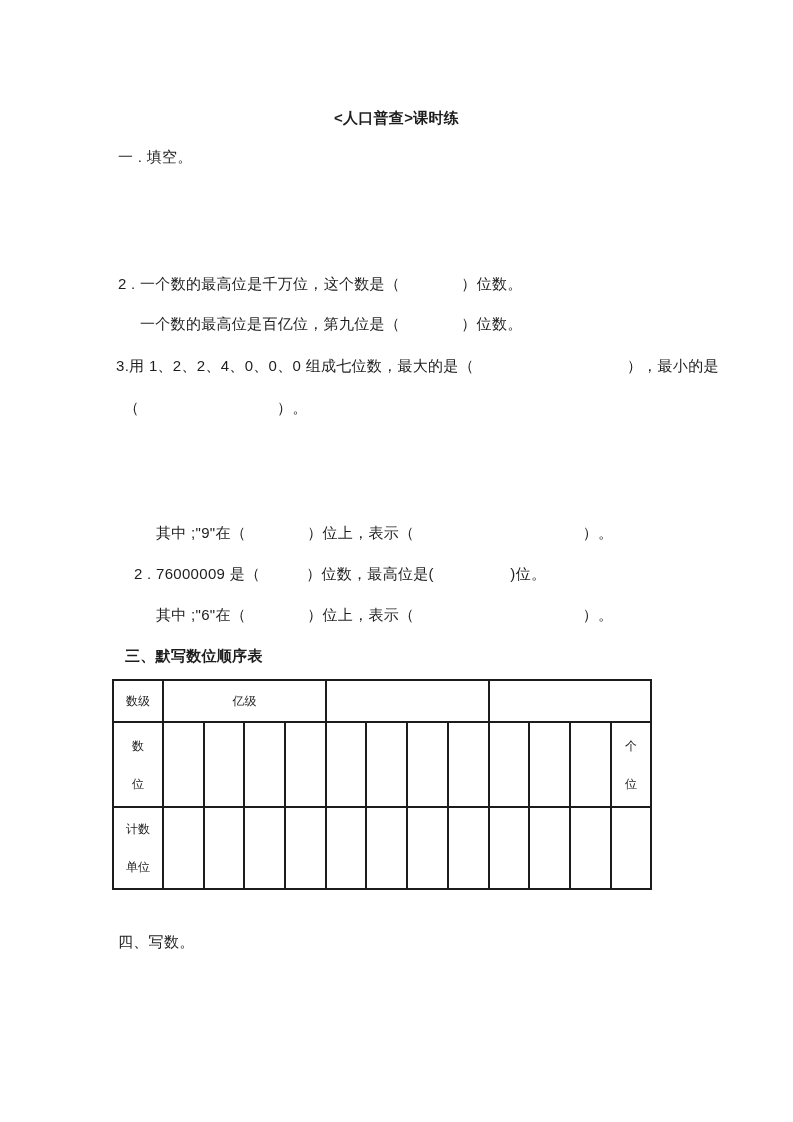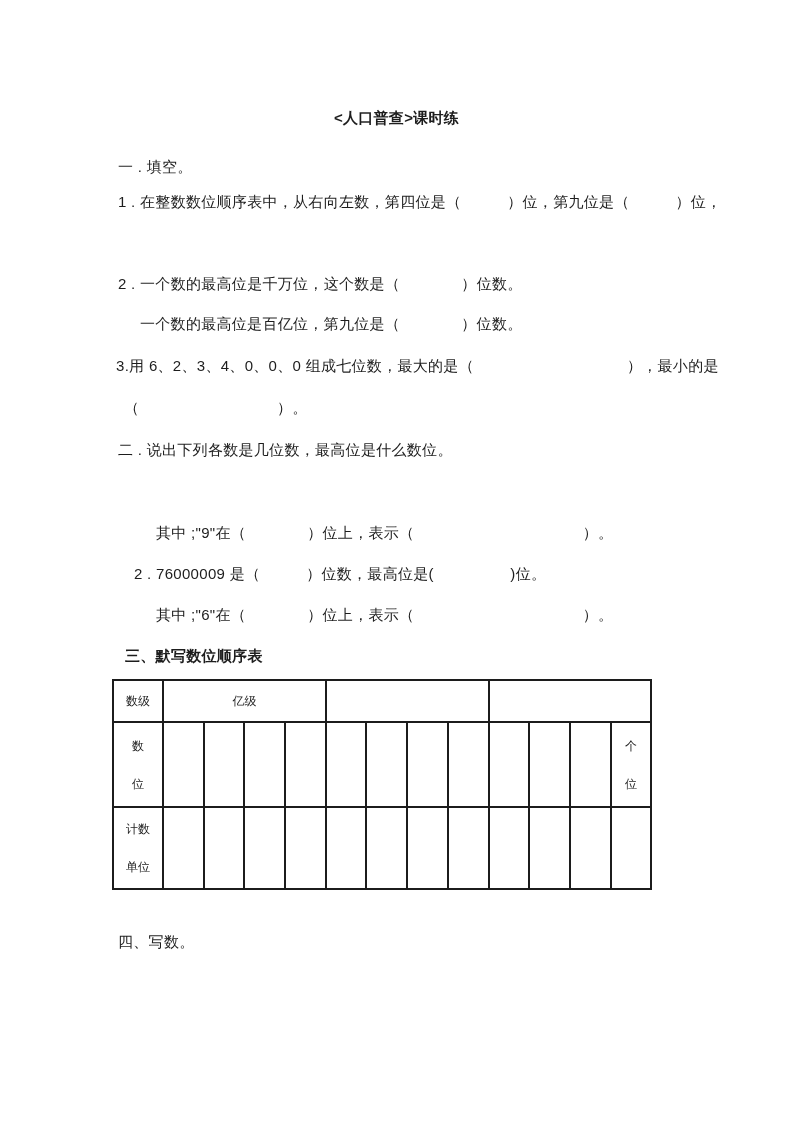--- a/index.html
+++ b/index.html
@@ -54,31 +54,29 @@
     vertical-align: baseline;
   }
 </style>
 </head>
 <body>
 
 <div class="page">
 
   <div class="ln title" style="top:108px;">&lt;人口普查&gt;课时练</div>
 
-  <div class="ln" style="top:157px; left:118px;">一 . 填空。</div>
+  <div class="ln" style="top:147px; left:118px;">一 . 填空。</div>
 
-  <div class="ln" style="top:192px; left:118px;">1 . 在整数数位顺序表中，从右向左数，第四位是（　　　）位，第九位是（　　　）位，</div>
 
   <div class="ln" style="top:274px; left:118px;">2 . 一个数的最高位是千万位，这个数是（　　　　）位数。</div>
   <div class="ln" style="top:314px; left:140px;">一个数的最高位是百亿位，第九位是（　　　　）位数。</div>
 
-  <div class="ln" style="top:356px; left:116px;">3.用 6、2、3、4、0、0、0 组成七位数，最大的是（　　　　　　　　　　），最小的是</div>
+  <div class="ln" style="top:356px; left:116px;">3.用 1、2、2、4、0、0、0 组成七位数，最大的是（　　　　　　　　　　），最小的是</div>
   <div class="ln" style="top:398px; left:124px;">（　　　　　　　　　）。</div>
 
-  <div class="ln" style="top:440px; left:118px;">二 . 说出下列各数是几位数，最高位是什么数位。</div>
 
   <div class="ln" style="top:523px; left:156px;">其中 ;"9"在（　　　　）位上，表示（　　　　　　　　　　　）。</div>
 
   <div class="ln" style="top:564px; left:134px;">2 . 76000009 是（　　　）位数，最高位是(　　　　　)位。</div>
   <div class="ln" style="top:605px; left:156px;">其中 ;"6"在（　　　　）位上，表示（　　　　　　　　　　　）。</div>
 
   <div class="ln" style="top:646px; left:125px;font-weight:bold;">三、默写数位顺序表</div>
 
   <table class="pv">
     <colgroup>

